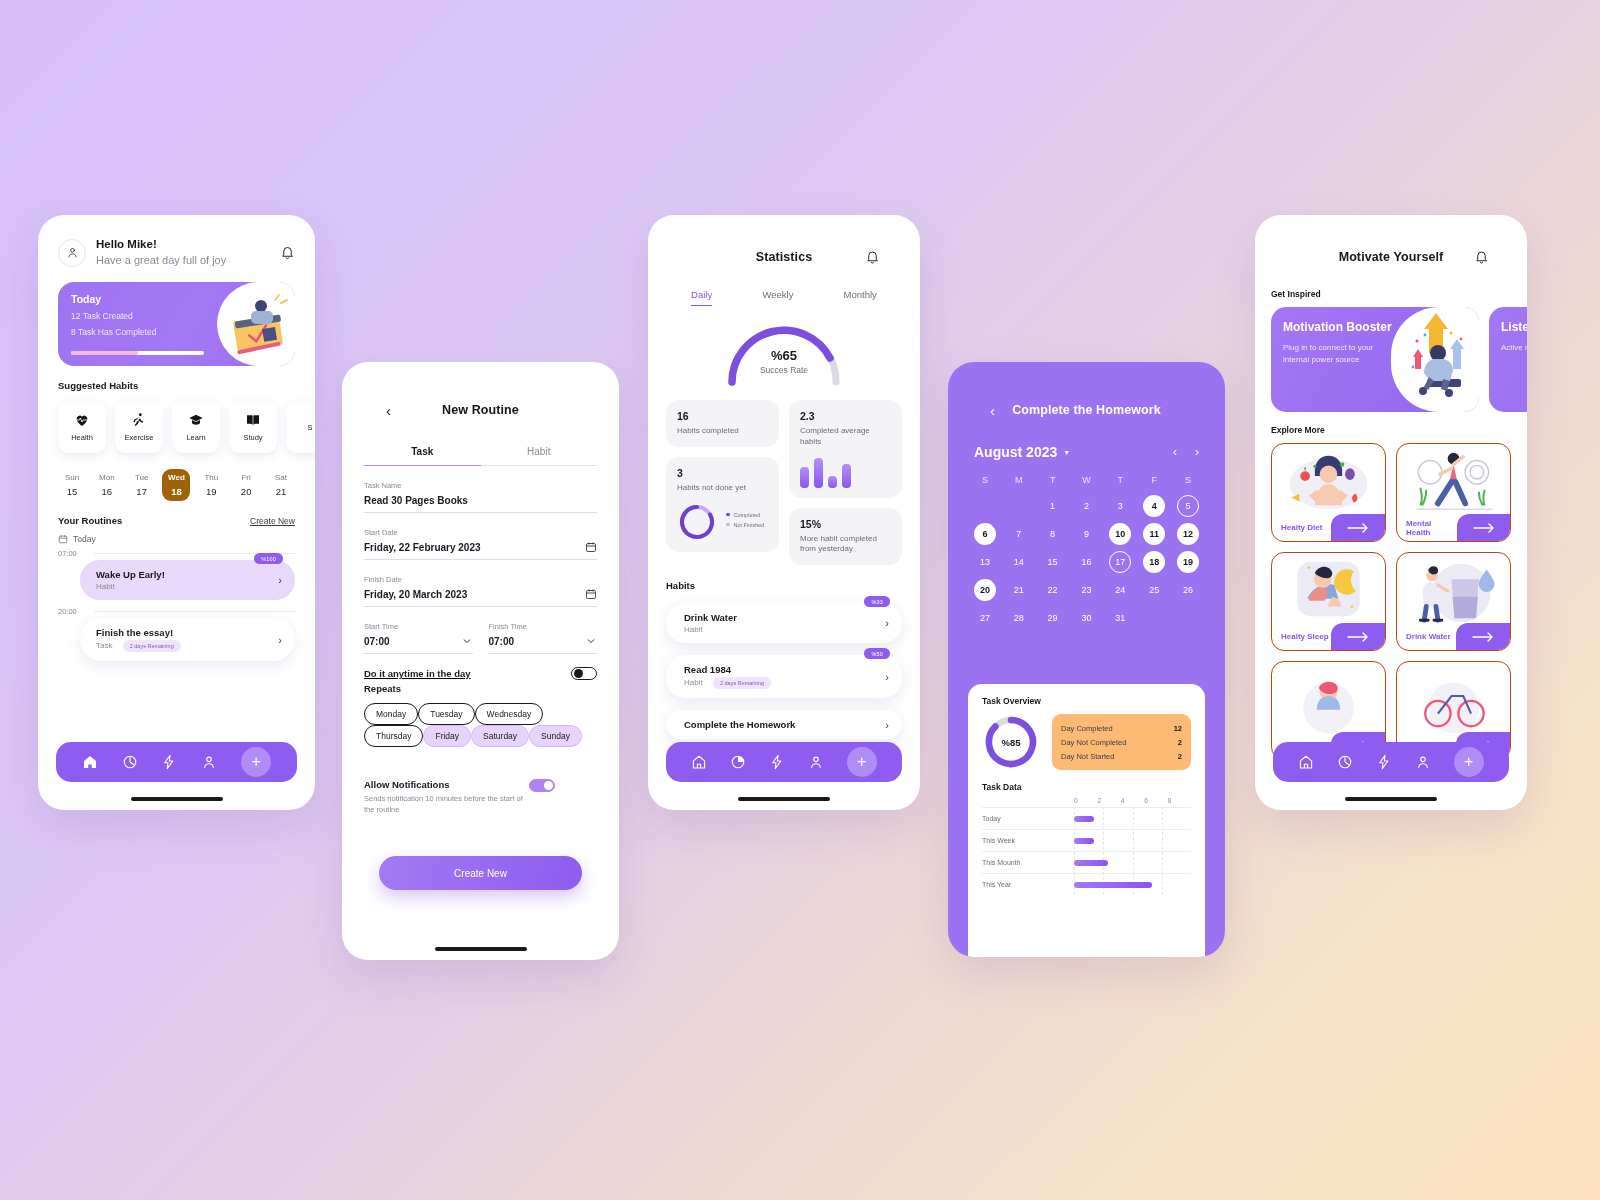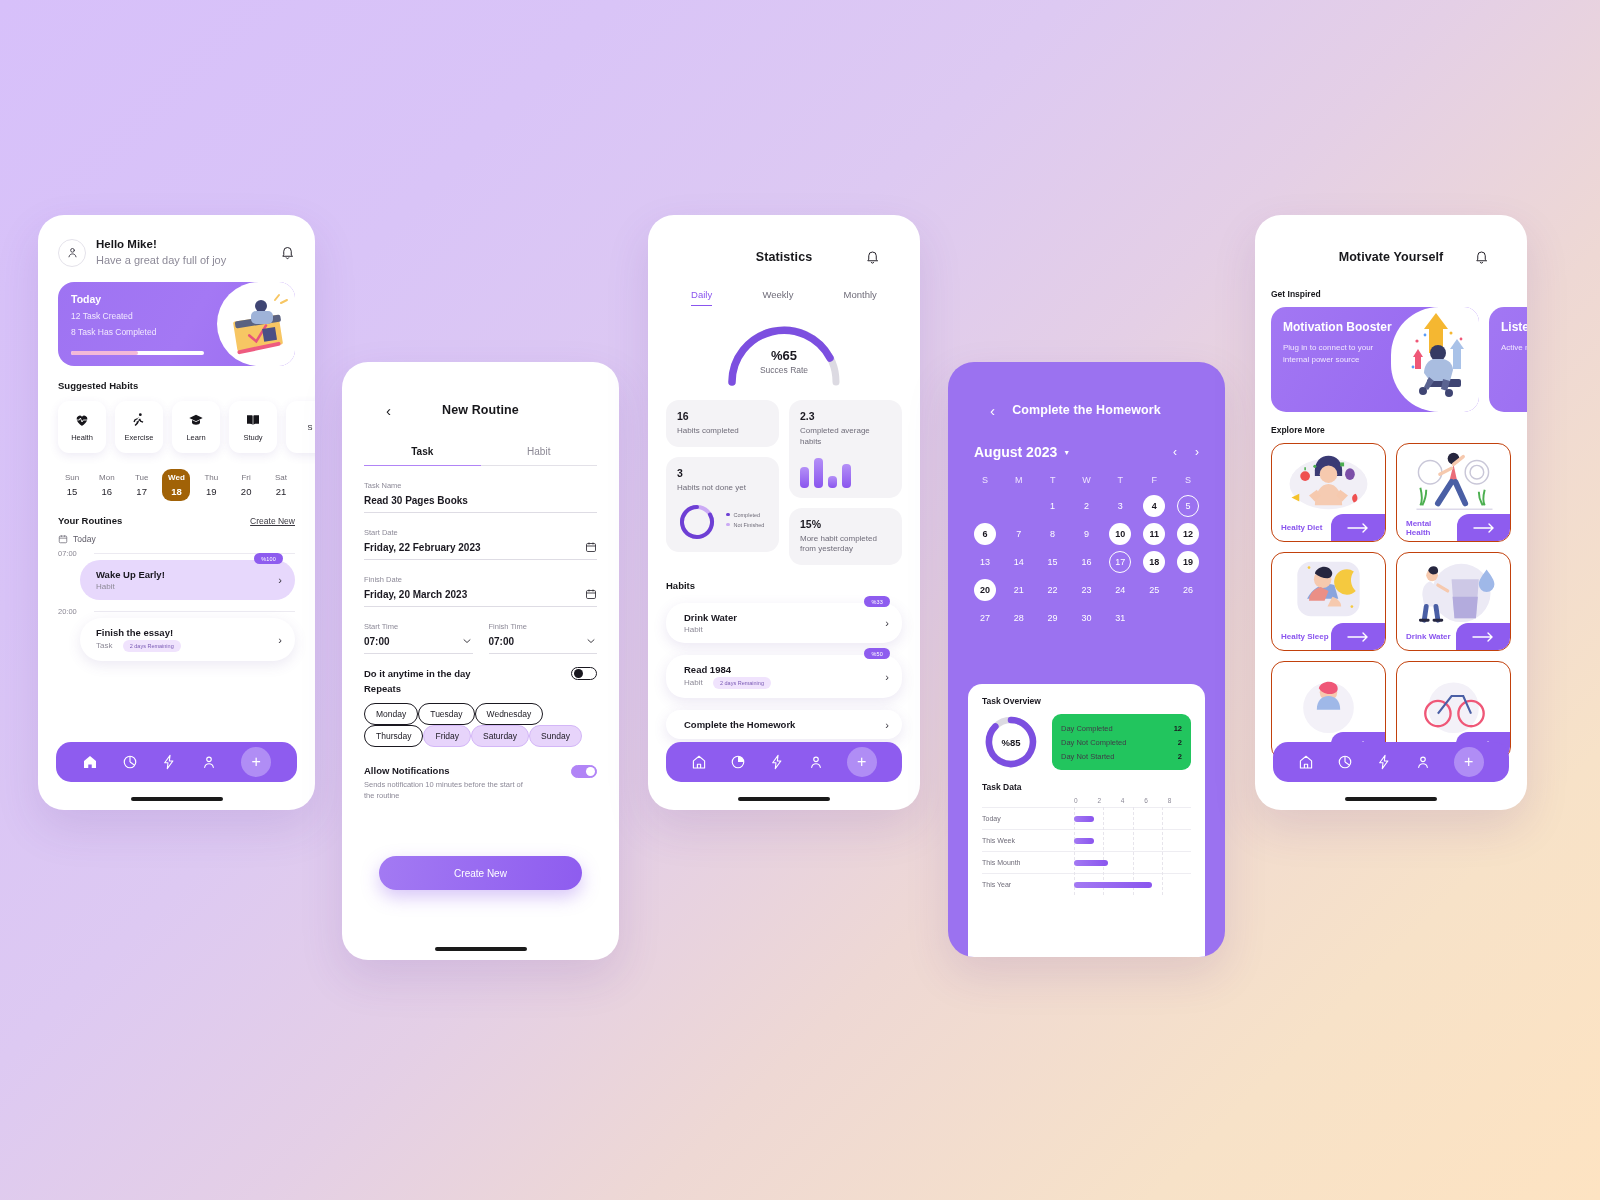--- a/index.html
+++ b/index.html
@@ -104,34 +104,34 @@
   .tab2.act { color:#17171b; font-weight:700; border-bottom:1.5px solid #b184f6; }
 
   .field { margin-top:15px; position:relative; }
   .field .lbl { font-size:7.5px; color:#8d8a98; }
   .field .val { font-size:10px; font-weight:700; color:#1a1820; padding:5px 0 6px;
                 border-bottom:1px solid #dedce4; }
   .field .r-ic { position:absolute; right:0; bottom:7px; }
   .two { display:flex; gap:16px; }
   .two .field { flex:1; }
 
-  .anytime { display:flex; align-items:center; justify-content:space-between; margin-top:13px; }
+  .anytime { display:flex; align-items:center; justify-content:space-between; margin-top:13px;text-decoration:underline; }
   .anytime span { font-size:9.5px; font-weight:700; color:#1a1820; }
   .toggle { width:26px; height:13px; border-radius:8px; border:1.2px solid #1a1820; position:relative; }
   .toggle .knob { width:9px; height:9px; border-radius:50%; background:#1a1820; position:absolute; left:1.5px; top:1.2px; }
   .toggle.on { background:#b184f6; border-color:#b184f6; }
   .toggle.on .knob { background:#fff; left:auto; right:1.5px; }
 
   .rep-t { font-size:9.5px; font-weight:700; color:#1a1820; margin-top:3px; }
   .days-wrap { display:flex; flex-wrap:wrap; margin-top:9px; }
   .dchip { padding:5px 11px; border-radius:13px; font-size:8.5px; color:#1a1820;
            border:1px solid #1a1820; background:#fff; }
   .dchip.on { background:#e7d4fb; border-color:#d3b6f7; }
 
-  .notif { margin-top:18px; display:flex; justify-content:space-between; align-items:flex-start; }
+  .notif { margin-top:32px; display:flex; align-items:flex-start; }
   .notif h4 { font-size:9.5px; font-weight:700; color:#1a1820; }
   .notif p { font-size:7.5px; color:#8d8a98; margin-top:4px; line-height:1.45; max-width:165px; }
 
   .cta { position:absolute; left:37px; right:37px; bottom:70px; height:34px; border-radius:18px;
          background:linear-gradient(100deg,#a37af3,#8e5cef); color:#fff; font-size:10px;
          display:flex; align-items:center; justify-content:center;
          box-shadow:0 7px 18px rgba(140,90,235,.35); }
 
   
   .s3 { padding:22px 18px 0 18px; height:100%; position:relative; }
@@ -177,21 +177,21 @@
   .cal-cell span.fill { background:#fff; color:#1a1820; font-weight:700; }
   .cal-cell span.out  { border:1px solid #fff; }
 
   .ovw { position:absolute; left:20px; right:20px; bottom:0; top:322px;
          background:#fff; border-radius:14px 14px 0 0; padding:12px 14px; }
   .ovw-t { font-size:8.5px; font-weight:700; color:#1a1820; }
   .ovw-top { display:flex; gap:12px; align-items:center; margin-top:7px; }
   .big-donut { position:relative; width:58px; height:58px; flex:0 0 auto; }
   .big-donut .bd-txt { position:absolute; inset:0; display:flex; align-items:center; justify-content:center;
                        font-size:9.5px; font-weight:700; color:#1a1820; }
-  .ovw-list { flex:1; background:#22c55e; border-radius:9px; padding:7px 9px; }
+  .ovw-list { flex:1; background:#fdba74; border-radius:9px; padding:7px 9px; }
   .ovw-list .r { display:flex; justify-content:space-between; font-size:7.5px; color:#3f3d47; padding:2.5px 0; }
   .ovw-list .r b { font-weight:700; color:#1a1820; }
 
   .td-t { font-size:8.5px; font-weight:700; color:#1a1820; margin-top:11px; }
   .td-chart { margin-top:5px; position:relative; }
   .td-axis { display:flex; padding-left:92px; }
   .td-axis span { flex:1; font-size:6.5px; color:#8d8a98; text-align:left; }
   .td-rows { margin-top:3px; position:relative; }
   .td-row { display:flex; align-items:center; height:22px; border-top:1px solid #eeedf2; }
   .td-row .nm { width:92px; font-size:7px; color:#6f6c79; }

